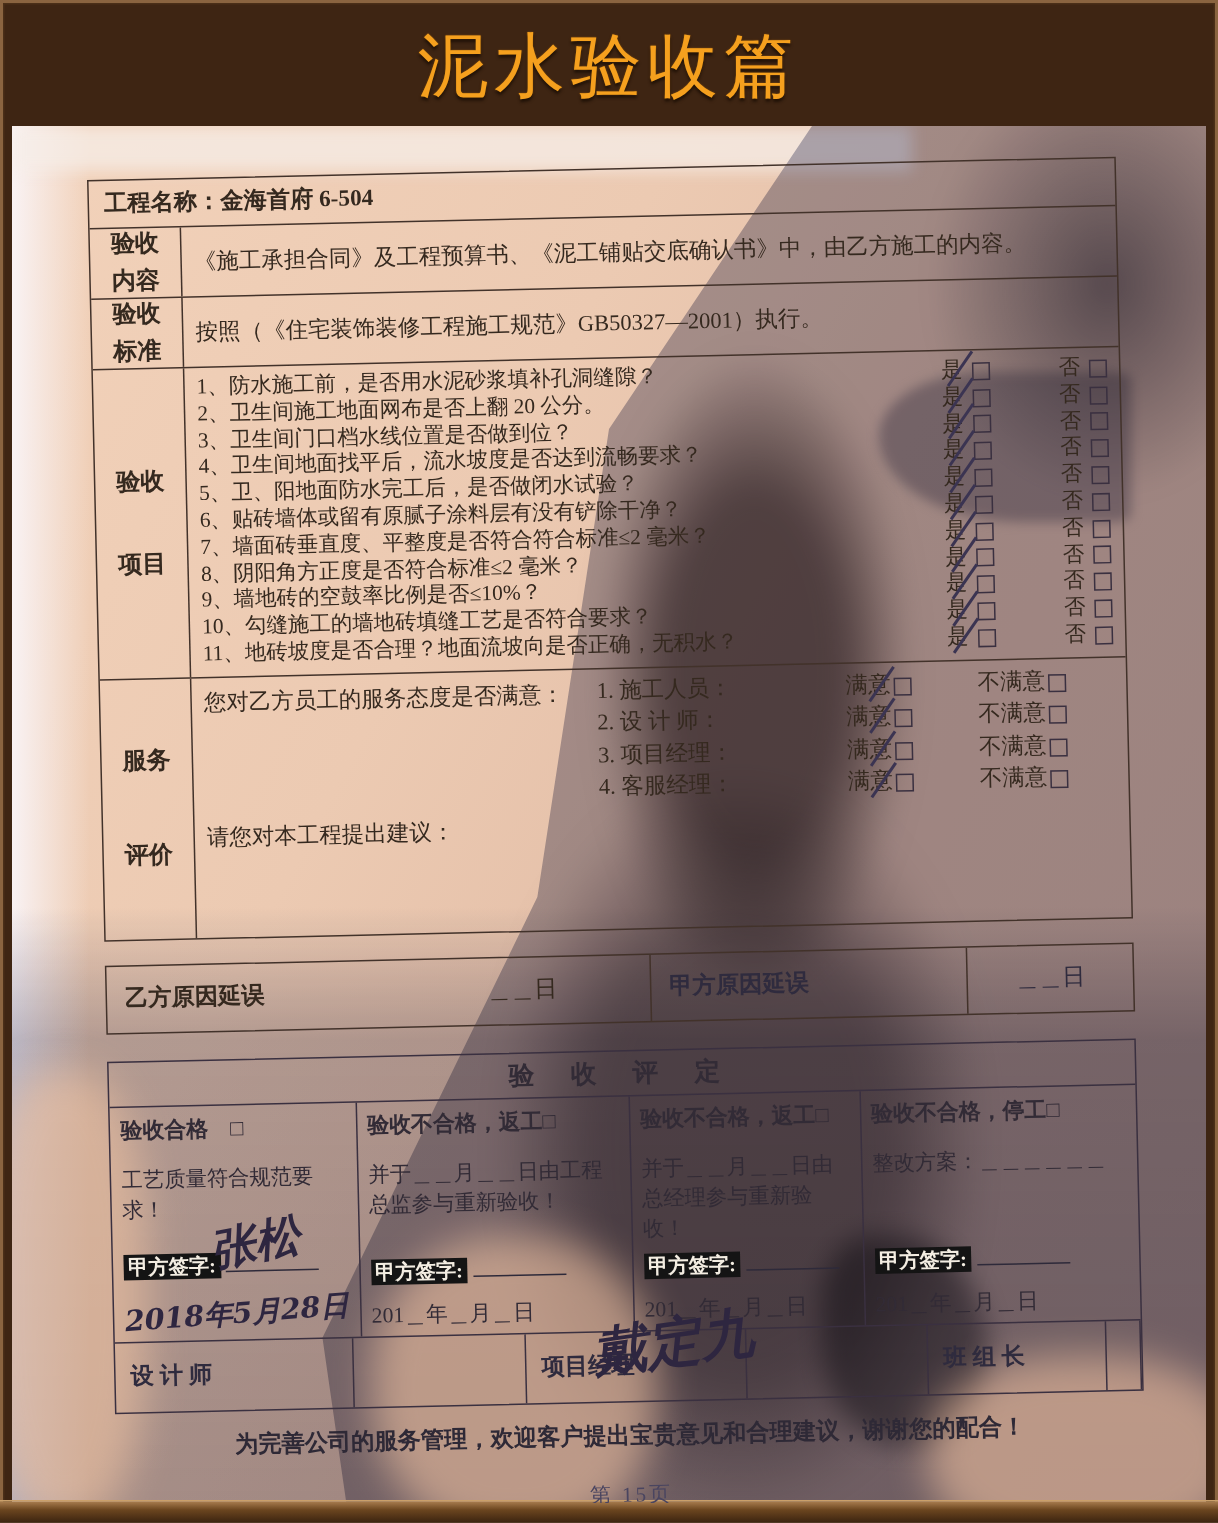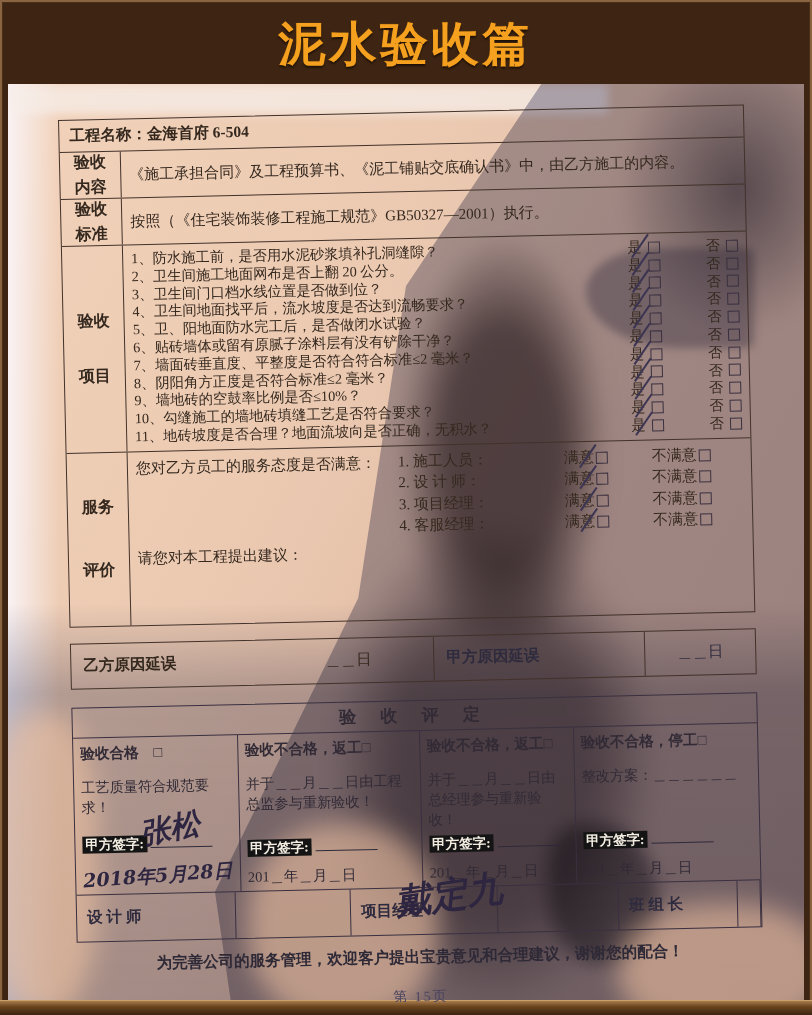--- a/index.html
+++ b/index.html
@@ -3,21 +3,21 @@
 <meta charset="utf-8">
 <style>
   html,body{margin:0;padding:0;background:#2a1a0e;}
   #app{position:relative;width:812px;height:1015px;background:#3e2513;overflow:hidden;
        box-shadow:inset 0 0 0 2px #8a6440, inset 0 0 0 3px #4a2f18;
        font-family:"Liberation Serif","DejaVu Serif",serif;}
   
   .banner{position:absolute;left:0;top:10px;width:100%;height:68px;display:flex;
           align-items:center;justify-content:center;}
   .banner h1{margin:0;font-family:"Liberation Sans","DejaVu Sans",sans-serif;
-             font-size:47px;font-weight:bold;letter-spacing:4px;color:#f5a01e;
+             font-size:47px;font-weight:normal;letter-spacing:4px;color:#f5a01e;
              text-shadow:0 2px 2px #1f1107, 0 0 1px #b36d10;}
   .bottom-bar{position:absolute;left:0;bottom:0;width:100%;height:14px;
               background:linear-gradient(#a87c4e,#6b451f 40%,#3c2410);
               border-top:1px solid #caa06a;}
   
   .photo{position:absolute;left:8px;top:84px;width:796px;height:918px;overflow:hidden;
          background:linear-gradient(118deg,#f2d2ba 0%,#eccab2 35%,#e4bfa8 55%,#ddb7a4 100%);}
   .overlay{position:absolute;pointer-events:none;}
   .paper-left{left:0;top:0;width:52px;height:100%;
               background:linear-gradient(90deg,rgba(250,246,250,.9),rgba(250,246,250,0));}

